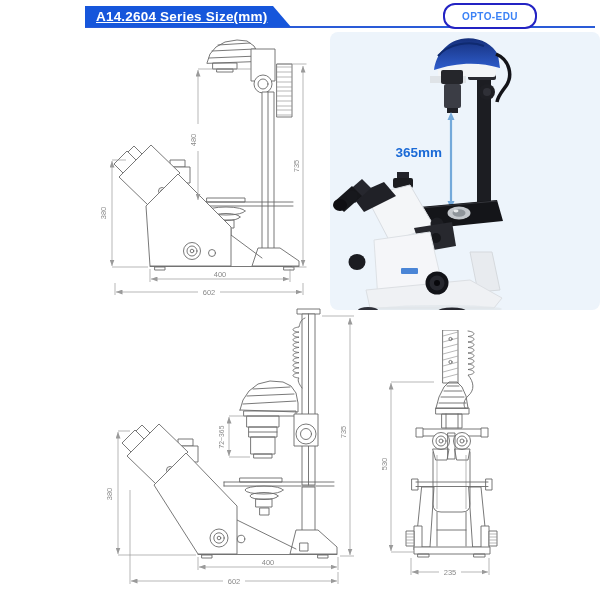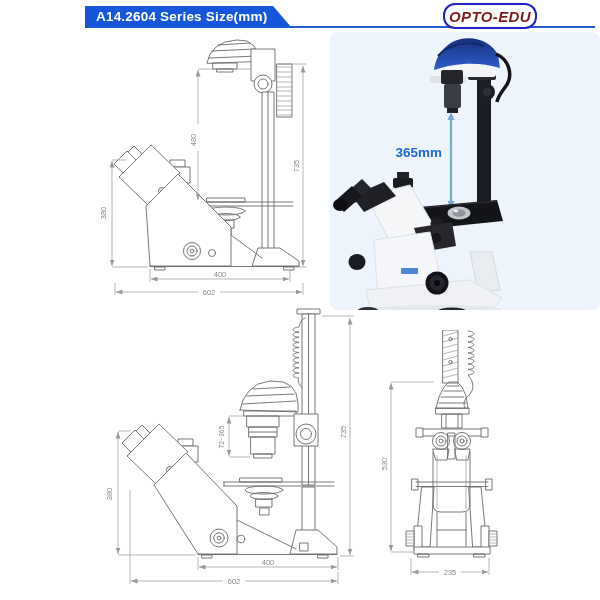--- a/index.html
+++ b/index.html
@@ -1,27 +1,27 @@
 <!DOCTYPE html>
 <html><head>
 <meta charset="utf-8">
 <style>
   html,body{margin:0;padding:0;}
   body{width:600px;height:600px;position:relative;background:#ffffff;overflow:hidden;
        font-family:"Liberation Sans",sans-serif;}
   .banner{position:absolute;left:85px;top:6px;width:206px;height:21px;background:#1656db;
           clip-path:polygon(0 0,188px 0,206px 21px,0 21px);z-index:3;}
   .banner span{display:block;line-height:21px;padding-left:11px;color:#ffffff;
-               font-size:13.5px;font-weight:bold;letter-spacing:.2px;}
+               font-size:13.5px;font-weight:bold;letter-spacing:.2px;text-decoration:underline;}
   .header-rule{position:absolute;left:85px;top:26.4px;width:510px;height:1.6px;
                background:#2a5bd7;z-index:2;}
   .logo{position:absolute;left:443px;top:3px;width:90px;height:22px;background:#ffffff;
         border:2.5px solid #2323c3;border-radius:12px;z-index:4;
         display:flex;align-items:center;justify-content:center;}
-  .logo span{color:#7f1d1d;font-size:15px;font-weight:bold;letter-spacing:.4px;font-style:italic;}
+  .logo span{color:#3b82f6;font-size:10px;font-weight:bold;letter-spacing:.4px;}
   svg{position:absolute;}
   .dim{stroke:#9a9a9a;stroke-width:.7;fill:none;}
   .dim-label{font:7.5px "Liberation Sans",sans-serif;fill:#8a8a8a;}
   .dim-label.small{font-size:6.8px;}
   .dw{stroke:#6a6a6a;stroke-width:.9;fill:none;stroke-linejoin:round;stroke-linecap:round;}
   .dwf{stroke:#6a6a6a;stroke-width:.9;fill:#ffffff;stroke-linejoin:round;}
   .photo-label{font:bold 13.5px "Liberation Sans",sans-serif;fill:#1b6ad6;}
 </style>
 </head>
 <body>

